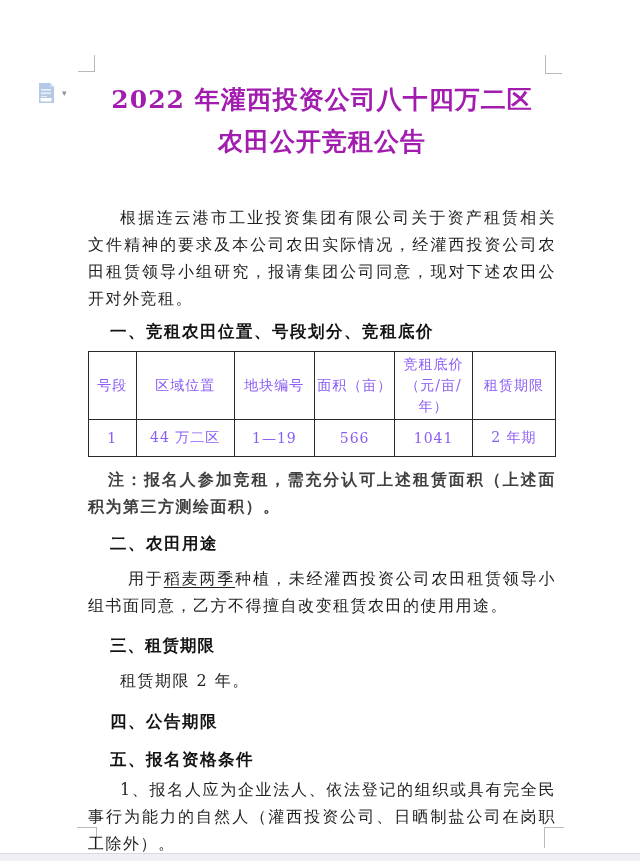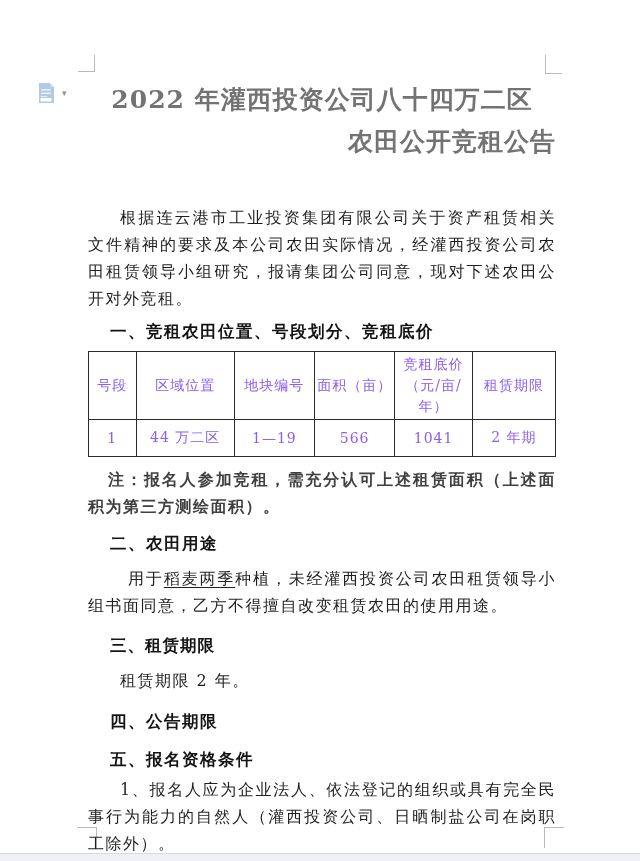--- a/index.html
+++ b/index.html
@@ -18,23 +18,23 @@
   
   .paste-btn { position:absolute; left:36px; top:82px; width:40px; height:26px; cursor:pointer; }
   .paste-btn svg { position:absolute; left:0; top:0; }
   .paste-arrow { position:absolute; left:26px; top:6px; font-size:9px; color:#8f9399;
                  font-family:"DejaVu Sans","Liberation Sans",sans-serif; }
 
   
   .content { position:absolute; left:88px; top:0; width:468px; }
 
   .doc-title { text-align:center; font-weight:bold; font-size:25px; letter-spacing:1px;
-               line-height:36px; color:#737373; }
+               line-height:36px; color:#a21caf; }
   .title-l1 { margin-top:82px; }
-  .title-l2 { margin-top:6px;text-align:right; }
+  .title-l2 { margin-top:6px; }
 
   .body-p { font-size:16px; line-height:27px; letter-spacing:1.5px;
             text-align:justify; text-indent:2em; margin:0; }
   .intro { margin-top:44px; }
 
   .sec-head { font-size:16.5px; font-weight:bold; letter-spacing:1.5px;
               margin:16px 0 0 22px; line-height:24px; color:#141414; }
   .head-1 { margin-top:8px; }
   .head-2 { margin-top:12px; }
   .head-3 { margin-top:16px; font-family:Liberation Mono, monospace; letter-spacing:1px; }

